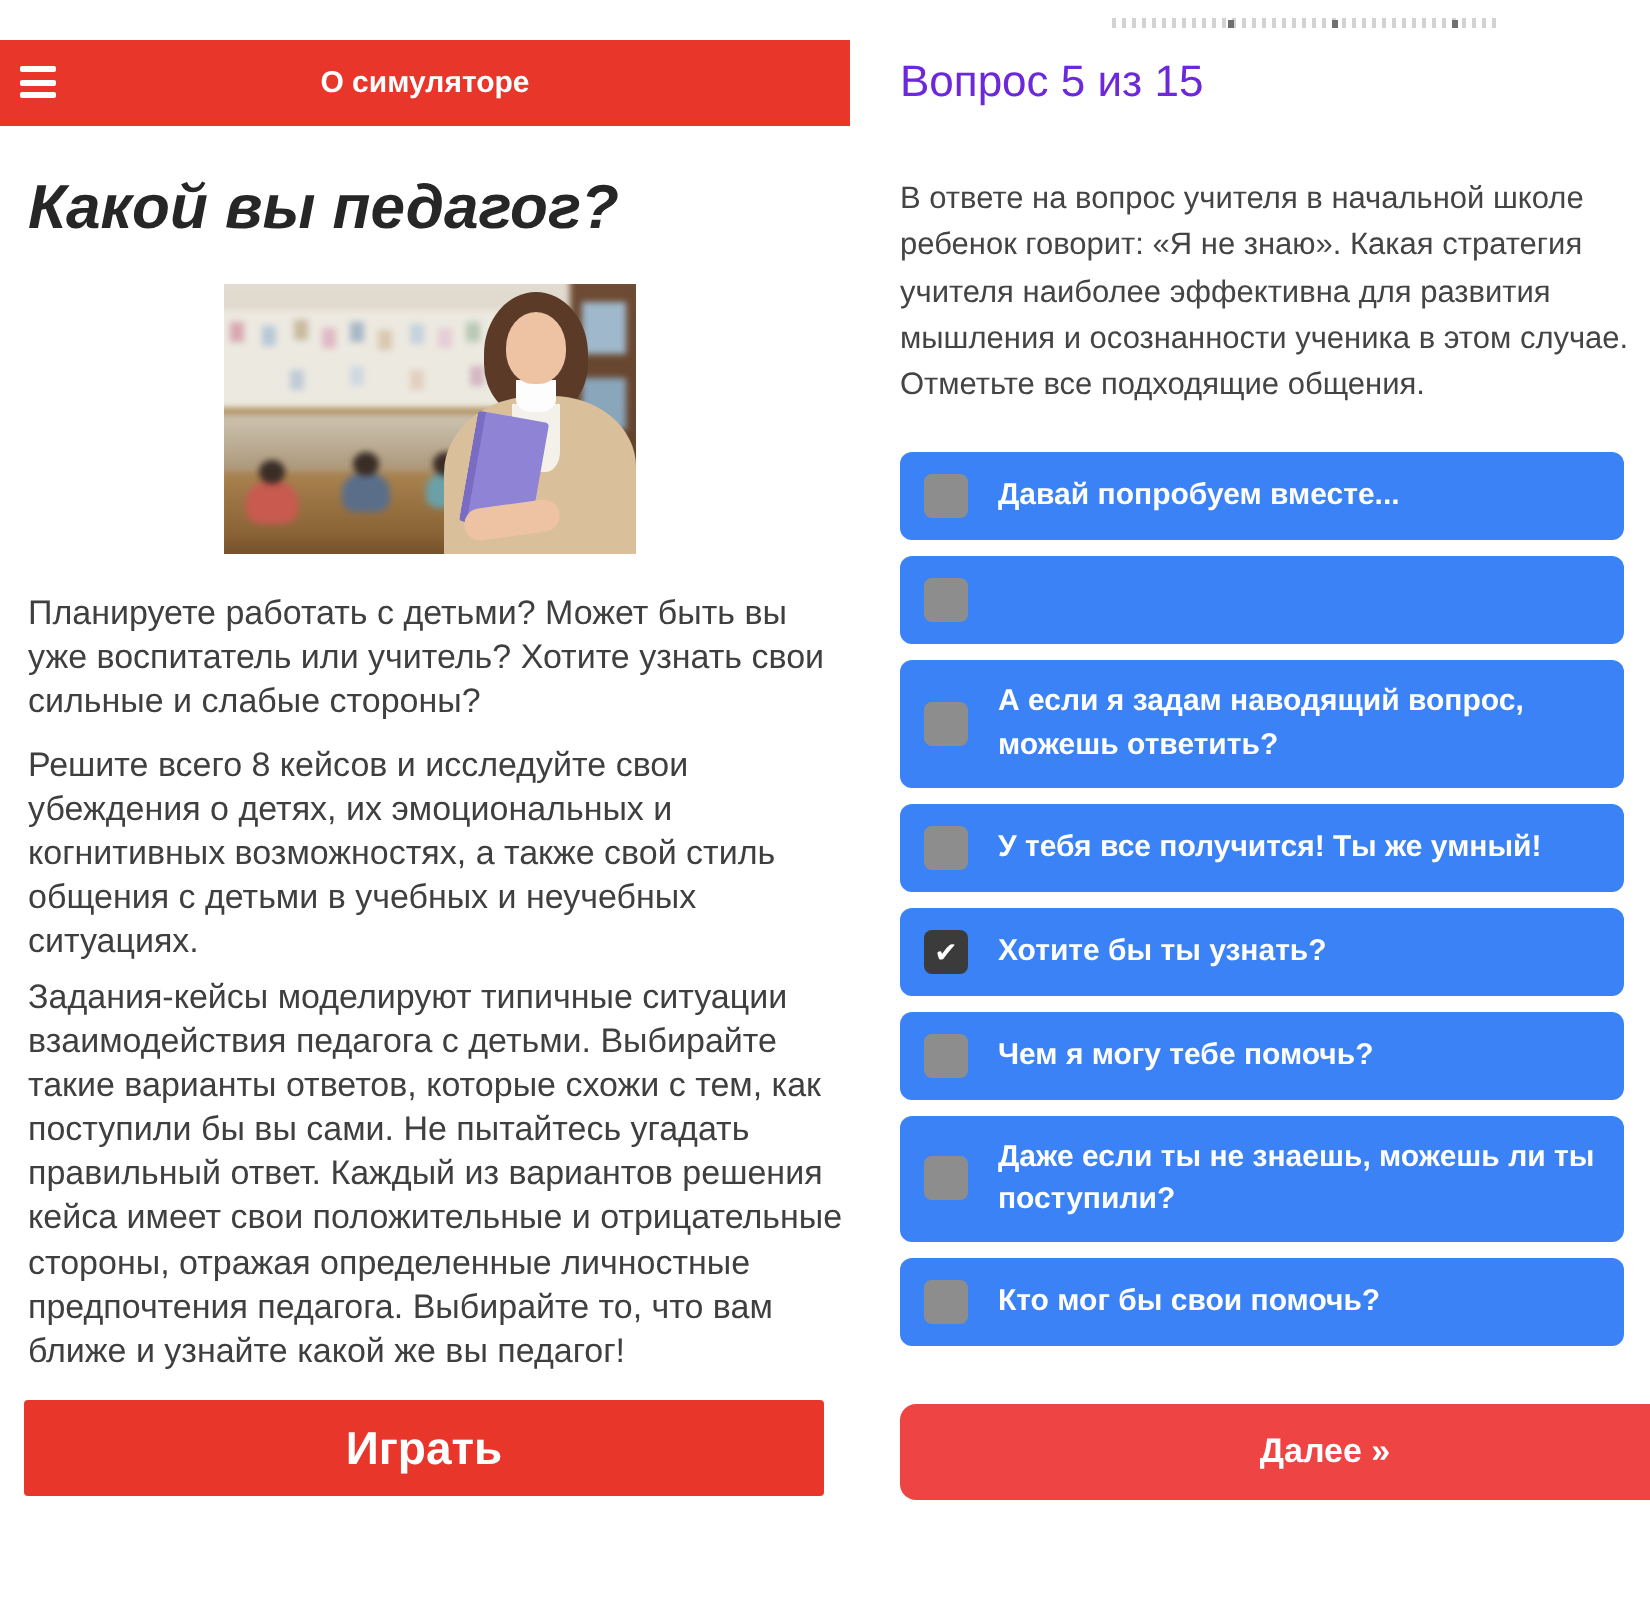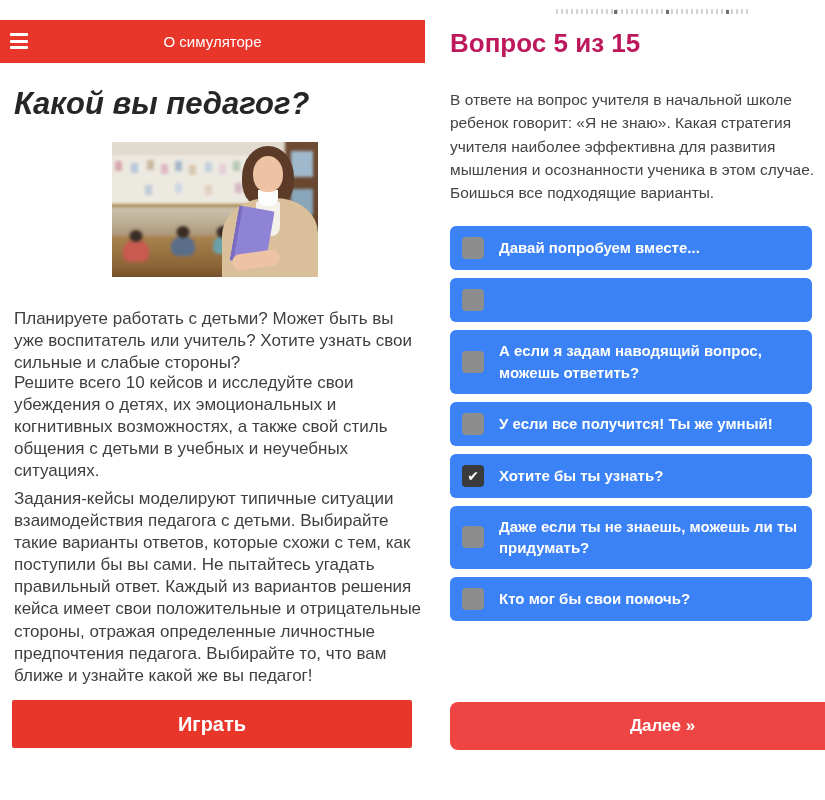--- a/index.html
+++ b/index.html
@@ -6,21 +6,21 @@
   html,body { background:#fff; }
   body { font-family:"Liberation Sans","DejaVu Sans",sans-serif; }
   .canvas { position:relative; width:825px; height:800px; background:#fff; overflow:hidden; }
 
   
   .left-panel { position:absolute; left:0; top:20px; width:425px; }
   .left-header { position:absolute; left:0; top:0; width:425px; height:43px; background:#e8362b; }
   .hamburger { position:absolute; left:10px; top:13px; width:18px; height:17px; cursor:pointer; }
   .hamburger i { display:block; width:18px; height:3px; background:#fff; border-radius:1px; margin-bottom:3.5px; }
   .left-header-title { position:absolute; left:0; right:0; top:0; height:43px; line-height:43px;
-    text-align:center; color:#fff; font-weight:normal; font-size:15px; }
+    text-align:center; color:#fff; font-weight:bold; font-size:15px; }
 
   .main-heading { position:absolute; left:14px; top:66px; width:400px; font-size:31px; font-weight:bold; color:#262626;font-style:italic; }
 
   
   .photo { position:absolute; left:112px; top:122px; width:206px; height:135px; overflow:hidden; background:#cfc5b5; }
   .photo .bg { position:absolute; inset:-3px; filter:blur(1.6px); }
   .wall { position:absolute; inset:0; background:linear-gradient(180deg,#e3dcd1 0%,#d8d0c2 42%,#bdb098 58%,#96744e 82%,#7d5a38 100%); }
   .board { position:absolute; left:0; top:16px; width:172px; height:52px; background:#ece9e0; border-bottom:3px solid #a8874f; }
   .board-bits { position:absolute; left:6px; top:6px; width:7px; height:10px; background:#d9a8b0;
     box-shadow:16px 2px 0 #b8c8d8, 32px -1px 0 #c9b9a0, 46px 3px 0 #e0b9c5, 60px 0 0 #a8b8c8,
@@ -42,34 +42,34 @@
   .t-hair { position:absolute; left:38px; top:4px; width:52px; height:62px; background:#5b3b28; border-radius:50% 50% 42% 42%; }
   .t-face { position:absolute; left:49px; top:14px; width:30px; height:36px; background:#eec3a4; border-radius:50% 50% 46% 46%; }
   .t-collar { position:absolute; left:54px; top:48px; width:20px; height:16px; background:#fdfdfd; border-radius:0 0 40% 40%; }
   .t-body { position:absolute; left:18px; top:56px; width:96px; height:80px; background:#d9c09a; border-radius:48% 44% 0 0; }
   .t-shirt { position:absolute; left:52px; top:60px; width:24px; height:34px; background:#f4f1ea; border-radius:0 0 30% 30%; }
   .t-folder { position:absolute; left:30px; top:66px; width:36px; height:56px; background:#8f83d6;
     border-left:4px solid #7a6cc2; transform:rotate(10deg); border-radius:2px; }
   .t-arm { position:absolute; left:28px; top:110px; width:48px; height:16px; background:#eec3a4; border-radius:8px; transform:rotate(-8deg); }
 
   .para { position:absolute; left:14px; width:408px; font-size:17px; line-height:1.3; color:#3f3f3f; }
-  .p1 { top:288px; } .p2 { top:352px; } .p3 { top:468px; }
+  .p1 { top:276px; } .p2 { top:352px; } .p3 { top:468px; }
 
   .play-button { position:absolute; left:12px; top:680px; width:400px; height:48px; background:#e8362b;
-    border:none; border-radius:2px; color:#fff; font-weight:bold; font-size:20px; text-align:center;
+    border:none; border-radius:2px; color:#fff; font-weight:bold; font-size:23px; text-align:center;
     line-height:48px; cursor:pointer; font-family:inherit; }
 
   
   .right-panel { position:absolute; left:450px; top:0; width:362px; }
   .clipped-fragment { position:absolute; left:106px; top:9px; width:192px; height:5px; overflow:hidden;
     background:repeating-linear-gradient(90deg,#d2d2d2 0 2px,transparent 2px 5px); }
   .clipped-fragment span { position:absolute; left:58px; top:1px; width:3px; height:4px; background:#6f6f6f;
     box-shadow:52px 0 0 #6f6f6f, 112px 0 0 #6f6f6f; display:block; }
 
-  .question-progress { position:absolute; left:0; top:28px; font-size:26px; font-weight:bold; color:#be185d; }
+  .question-progress { position:absolute; left:0; top:28px; font-size:22px; font-weight:normal; color:#6d28d9; }
   .question-text { position:absolute; left:0; top:88px; width:368px; font-size:15.5px; line-height:1.5; color:#444; }
 
   .options { position:absolute; left:0; top:226px; width:362px; display:flex; flex-direction:column; gap:8px; }
   .option { position:relative; background:#3b82f6; border-radius:6px; min-height:44px;
     display:flex; align-items:center; padding:10px 10px 10px 12px; cursor:pointer; }
   .checkbox { flex:0 0 22px; width:22px; height:22px; border-radius:4px; background:#8d8d8d; margin-right:15px;
     display:flex; align-items:center; justify-content:center; }
   .checkbox.checked { background:#3b3b3b; }
   .checkbox .mark { display:none; color:#fff; font-size:14px; font-weight:bold; line-height:1; }
   .checkbox.checked .mark { display:block; }
@@ -123,59 +123,63 @@
         <div class="t-body"></div>
         <div class="t-shirt"></div>
         <div class="t-collar"></div>
         <div class="t-face"></div>
         <div class="t-folder"></div>
         <div class="t-arm"></div>
       </div>
     </div>
 
     <p class="para p1">Планируете работать с детьми? Может быть вы уже воспитатель или учитель? Хотите узнать свои сильные и слабые стороны?</p>
-    <p class="para p2">Решите всего 10 кейсов и исследуйте свои убеждения о детях, их эмоциональных и когнитивных возможностях, а также свой стиль общения с детьми в учебных и неучебных ситуациях.</p>
+    <p class="para p2">Решите всего 8 кейсов и исследуйте свои убеждения о детях, их эмоциональных и когнитивных возможностях, а также свой стиль общения с детьми в учебных и неучебных ситуациях.</p>
     <p class="para p3">Задания-кейсы моделируют типичные ситуации взаимодействия педагога с детьми. Выбирайте такие варианты ответов, которые схожи с тем, как поступили бы вы сами. Не пытайтесь угадать правильный ответ. Каждый из вариантов решения кейса имеет свои положительные и отрицательные стороны, отражая определенные личностные предпочтения педагога. Выбирайте то, что вам ближе и узнайте какой же вы педагог!</p>
 
     <button class="play-button">Играть</button>
   </div>
 
   <div class="right-panel">
     <div class="clipped-fragment">
         <span></span>
       </div>
 
     <h2 class="question-progress">Вопрос 5 из 15</h2>
-    <p class="question-text">В ответе на вопрос учителя в начальной школе ребенок говорит: «Я не знаю». Какая стратегия учителя наиболее эффективна для развития мышления и осознанности ученика в этом случае. Боишься все подходящие варианты.</p>
+    <p class="question-text">В ответе на вопрос учителя в начальной школе ребенок говорит: «Я не знаю». Какая стратегия учителя наиболее эффективна для развития мышления и осознанности ученика в этом случае. Отметьте все подходящие общения.</p>
 
     <div class="options">
       <div class="option">
         <span class="checkbox"></span>
         <span class="option-label">Давай попробуем вместе...</span>
       </div>
       <div class="option">
         <span class="checkbox"></span>
       </div>
       <div class="option">
         <span class="checkbox"></span>
         <span class="option-label">А если я задам наводящий вопрос, можешь ответить?</span>
       </div>
       <div class="option">
         <span class="checkbox"></span>
-        <span class="option-label">У если все получится! Ты же умный!</span>
+        <span class="option-label">У тебя все получится! Ты же умный!</span>
       </div>
       <div class="option">
         <span class="checkbox checked">
             <span class="mark">✔</span>
           </span>
         <span class="option-label">Хотите бы ты узнать?</span>
       </div>
       <div class="option">
         <span class="checkbox"></span>
-        <span class="option-label">Даже если ты не знаешь, можешь ли ты придумать?</span>
+        <span class="option-label">Чем я могу тебе помочь?</span>
+      </div>
+      <div class="option">
+        <span class="checkbox"></span>
+        <span class="option-label">Даже если ты не знаешь, можешь ли ты поступили?</span>
       </div>
       <div class="option">
         <span class="checkbox"></span>
         <span class="option-label">Кто мог бы свои помочь?</span>
       </div>
     </div>
 
     <button class="next-button">Далее »</button>
   </div>
 

